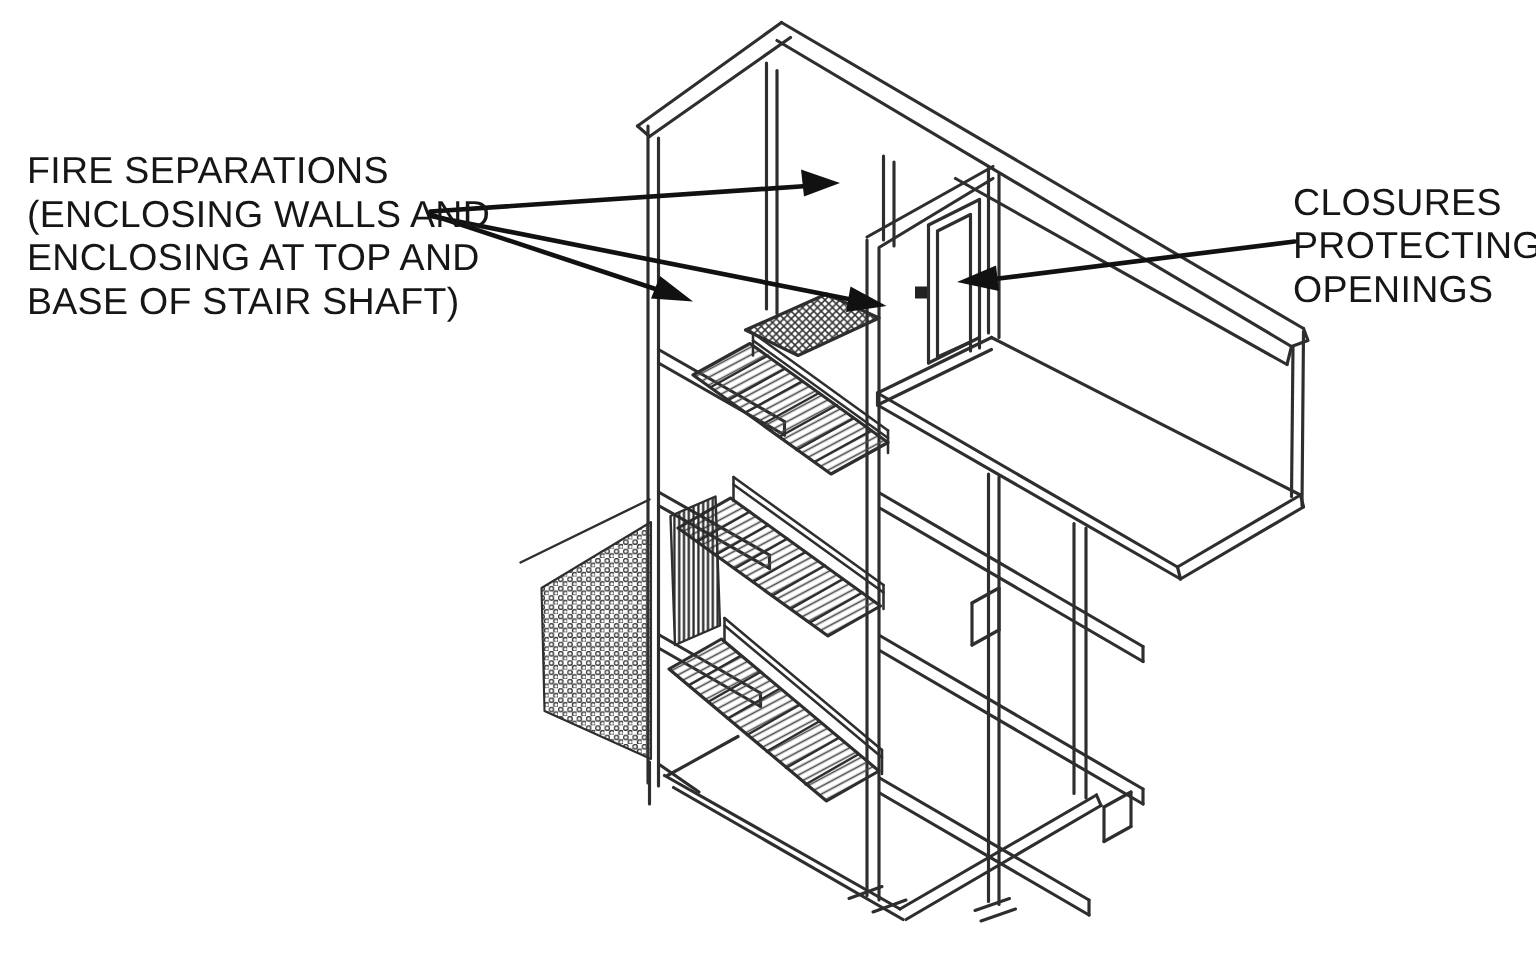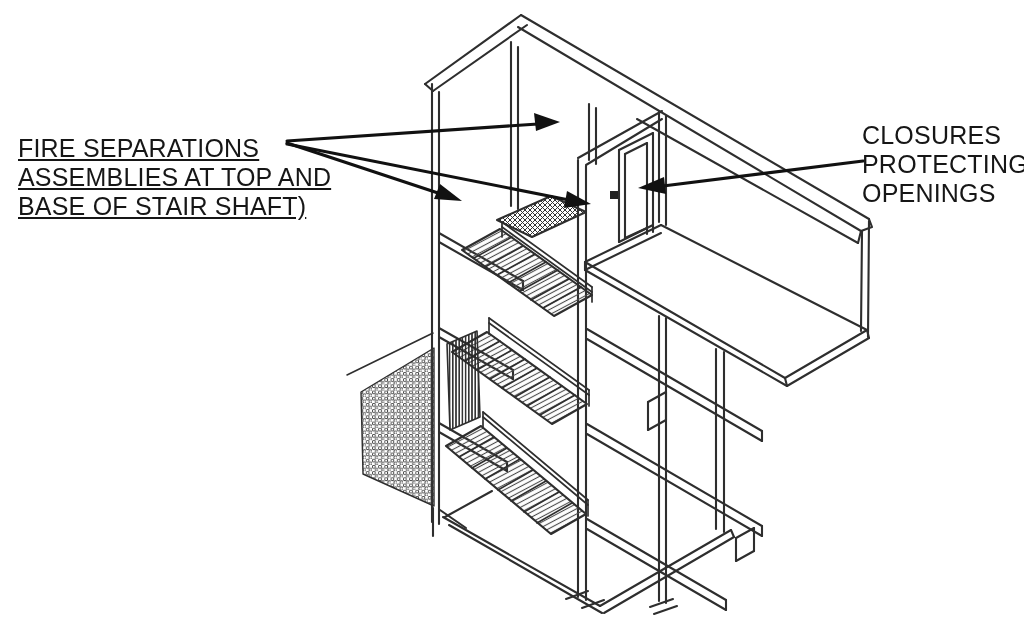--- a/index.html
+++ b/index.html
@@ -12,21 +12,21 @@
   }
   .stage svg{position:absolute;left:0;top:0;}
   .label{
     position:absolute;
     color:#161616;
     font-size:25px;
     line-height:29px;
     letter-spacing:0.2px;
     white-space:nowrap;
   }
-  .label-left{left:18px;top:134px;text-decoration:underline;}
+  .label-left{left:18px;top:100px;}
   .label-right{left:862px;top:121px;}
 </style>
 </head>
 <body>
 
 <div class="stage">
 
   <svg width="1024" height="639" viewBox="0 0 1024 639">
     <defs>
       <pattern id="dots" width="6.2" height="6.2" patternUnits="userSpaceOnUse">
@@ -261,21 +261,22 @@
       </g>
       <g>
         <path d="M863,161 L663,186"></path>
         <polygon points="638,188 664,177 666,194" stroke="none"></polygon>
       </g>
     </g>
   </svg>
 
   <div class="label label-left">
     <div>FIRE SEPARATIONS</div>
-    <div>ASSEMBLIES AT TOP AND</div>
+    <div>(ENCLOSING WALLS AND</div>
+    <div>ENCLOSING AT TOP AND</div>
     <div>BASE OF STAIR SHAFT)</div>
   </div>
 
   <div class="label label-right">
     <div>CLOSURES</div>
     <div>PROTECTING</div>
     <div>OPENINGS</div>
   </div>
 
 </div>

